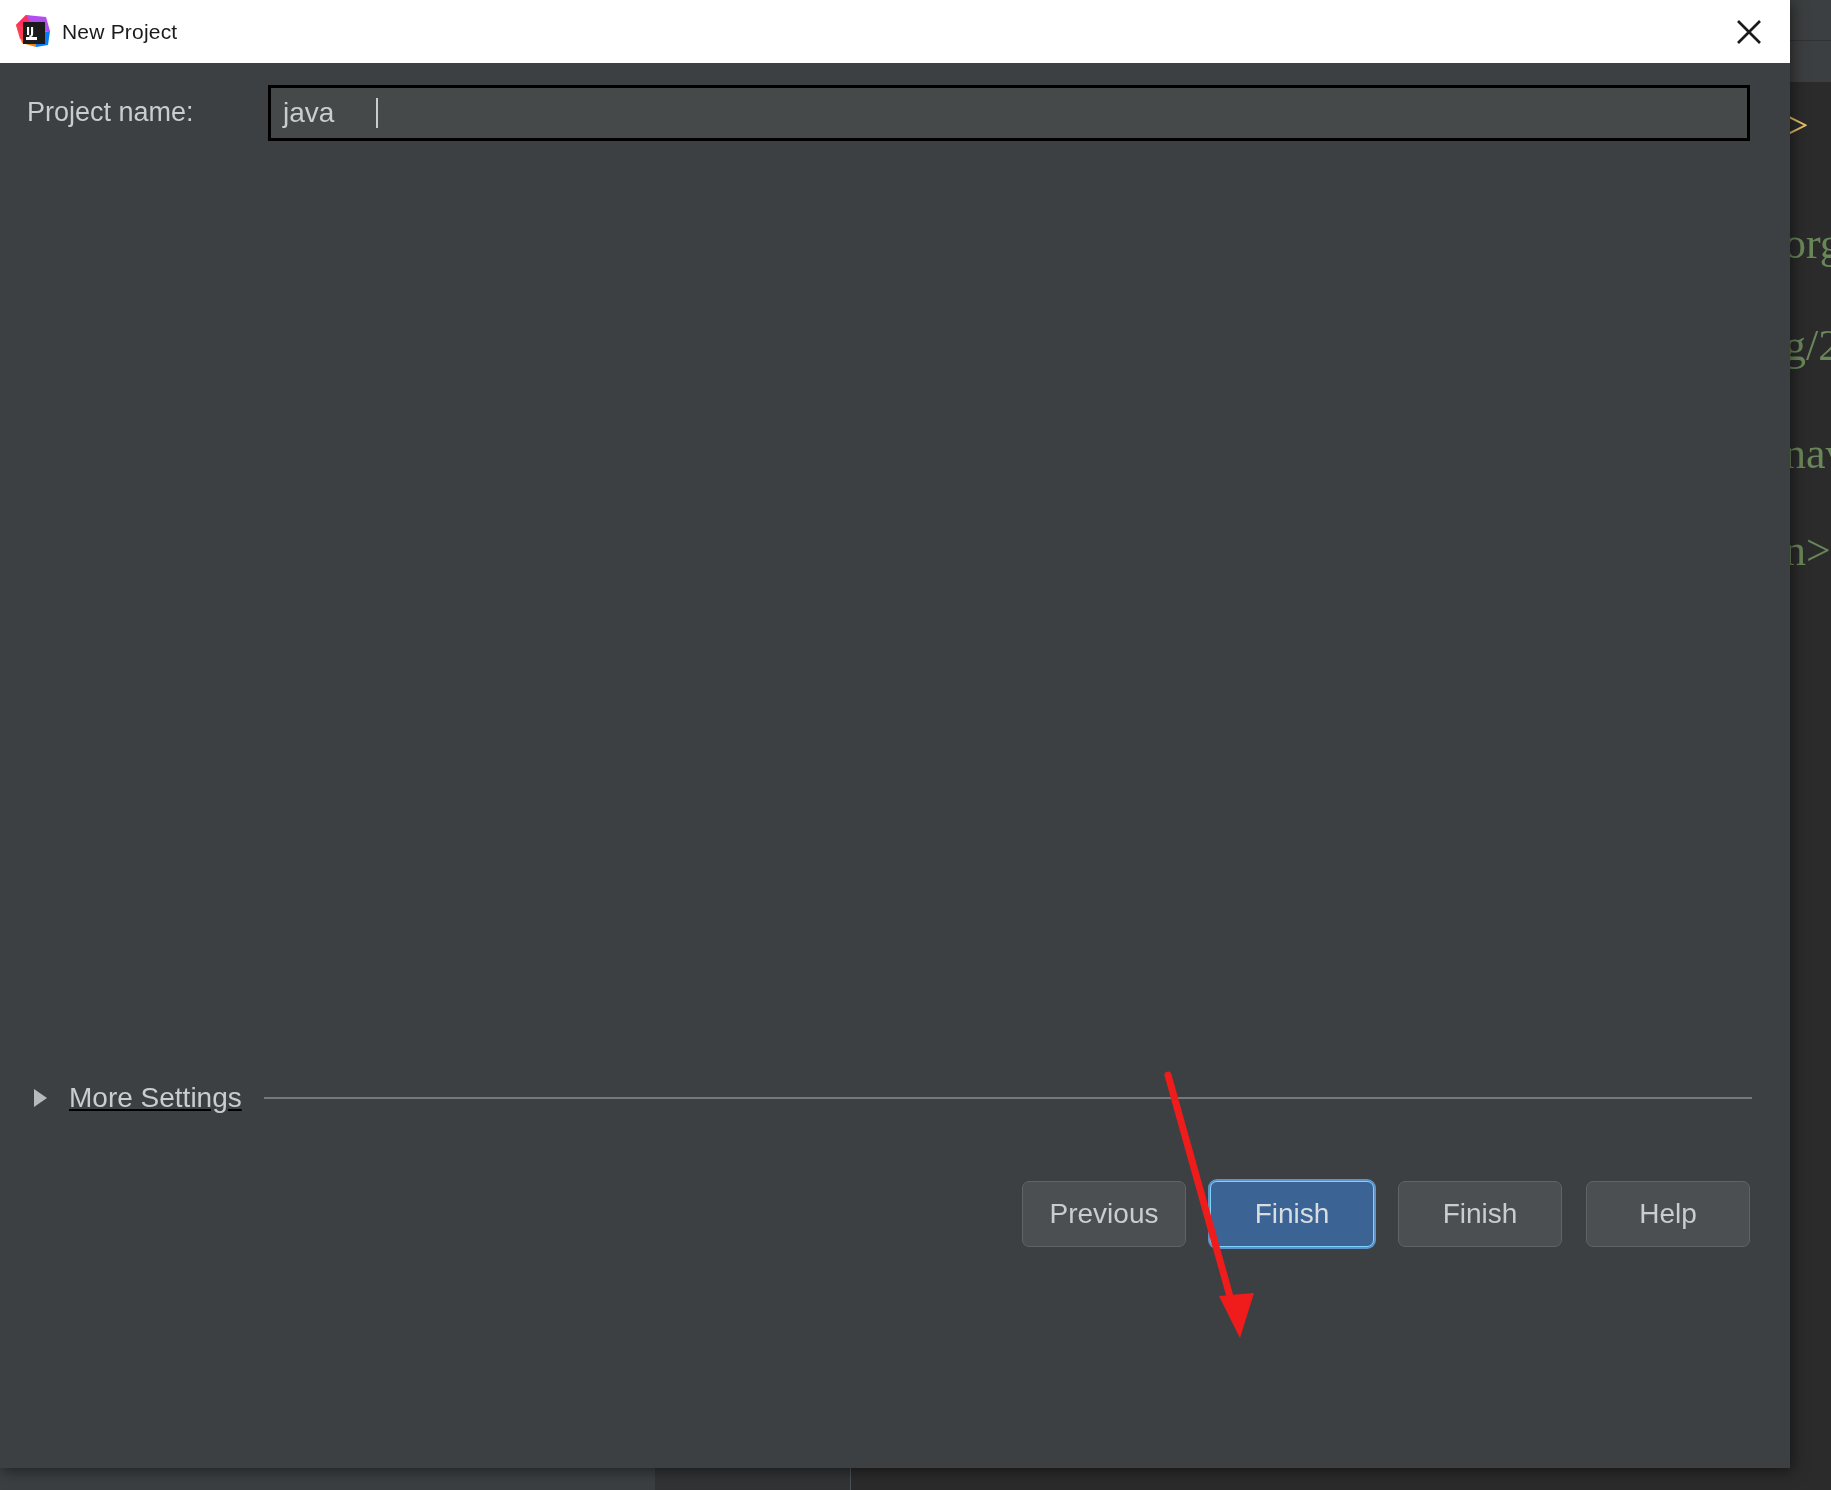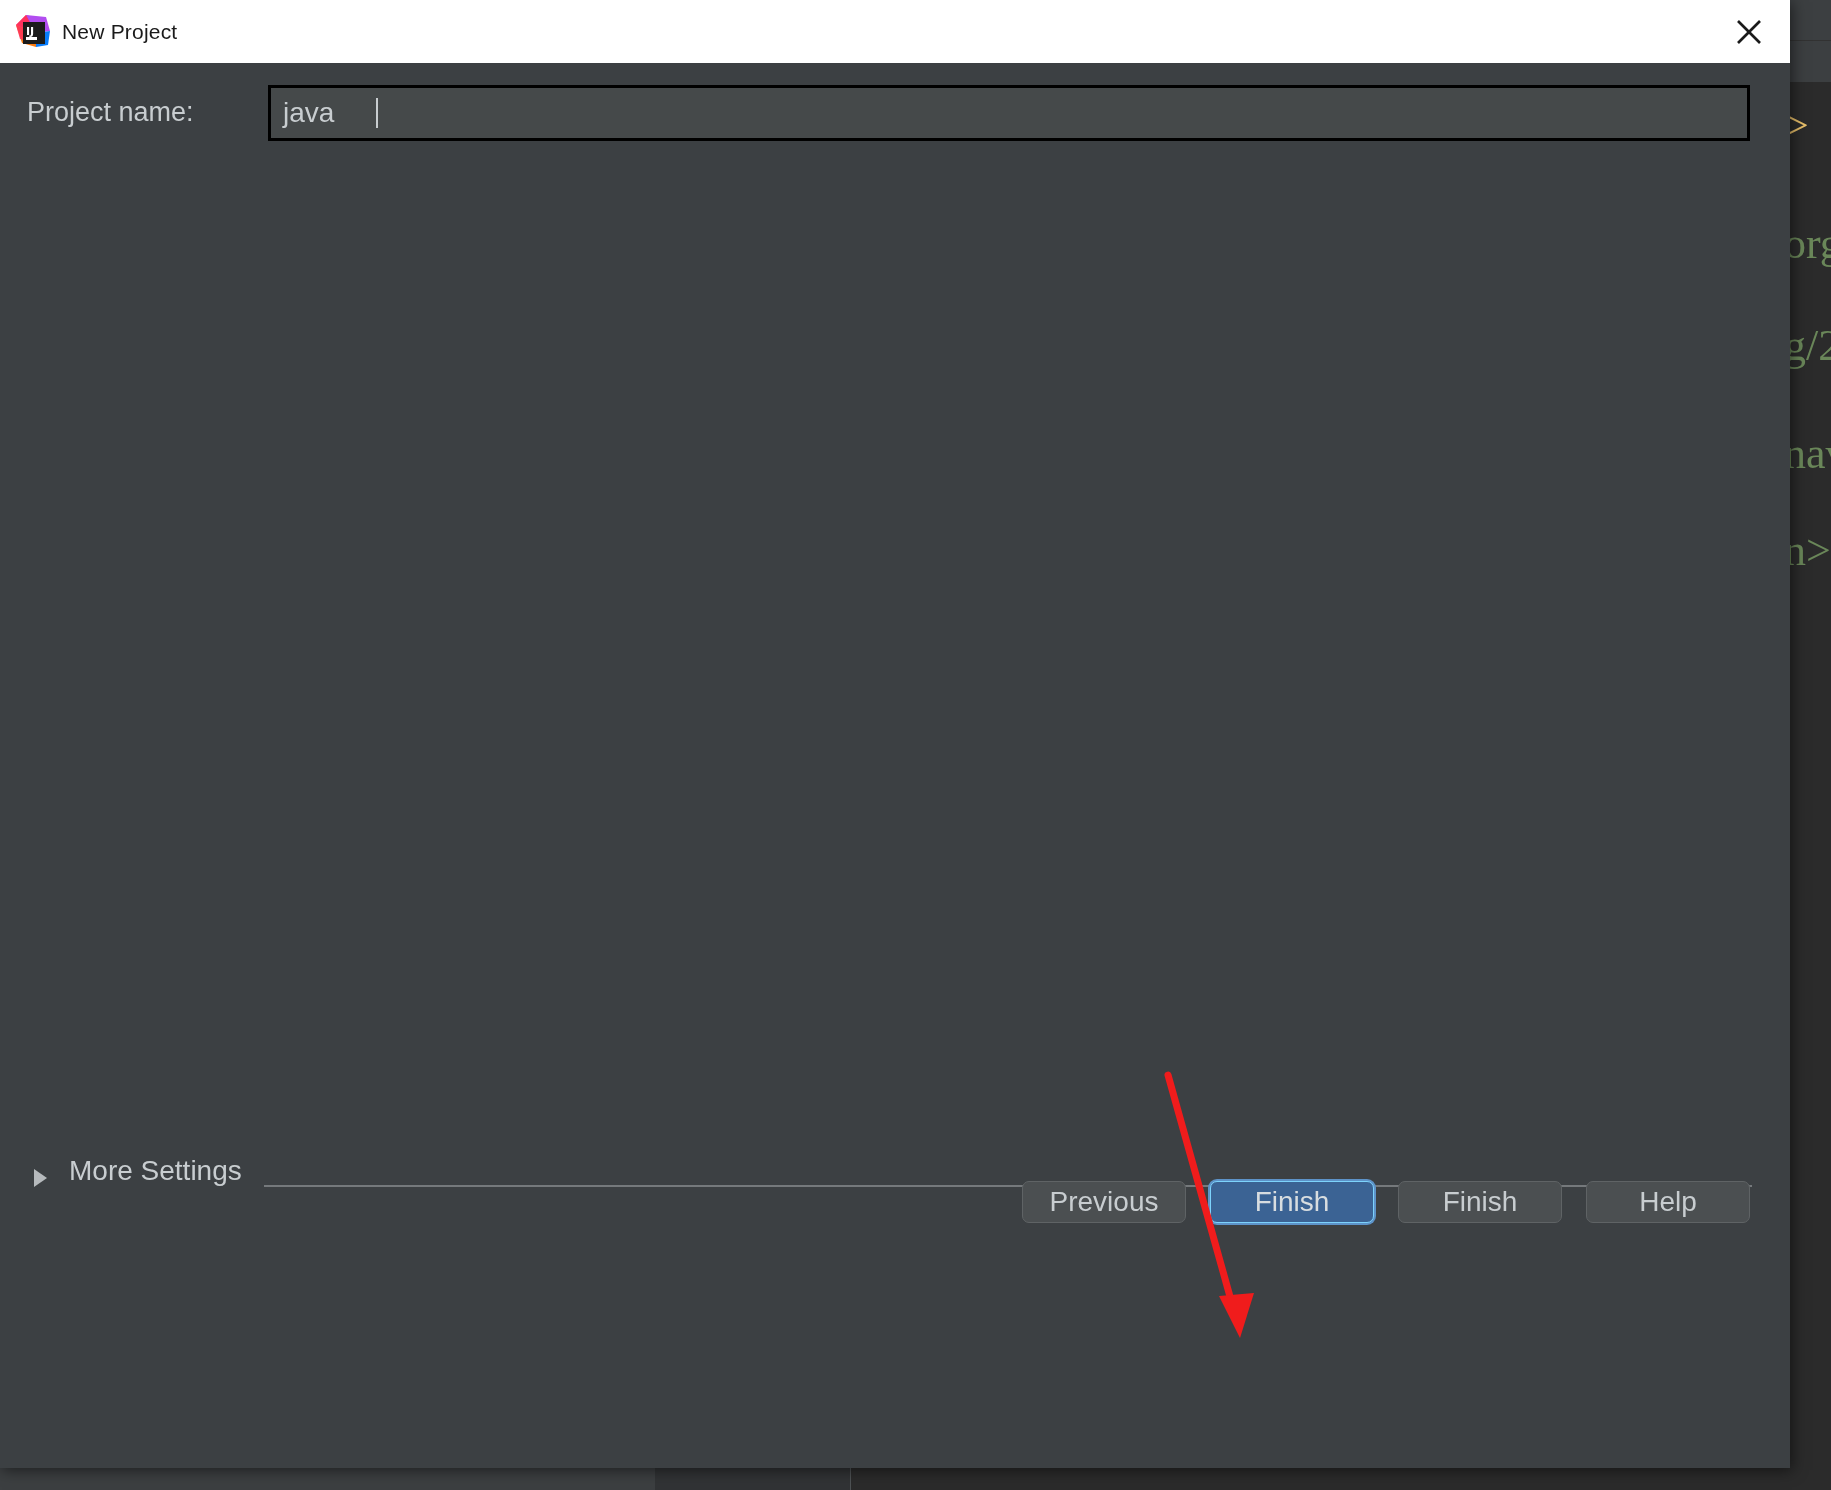--- a/index.html
+++ b/index.html
@@ -231,26 +231,27 @@
     line-height: 0.8;
     padding-bottom: 12px;
     letter-spacing: 2px;
     font-family: "Liberation Sans", sans-serif;
   }
 
   
   #more-settings-row {
     position: absolute;
     left: 0;
-    top: 1078px;
+    top: 1012px;
     width: 100%;
     height: 46px;
     display: flex;
-    align-items: flex-end;
+    align-items: center;
     cursor: pointer;
+    text-decoration: underline;
   }
   #more-settings-triangle {
     margin-left: 34px;
     width: 0;
     height: 0;
     border-left: 13px solid #b6babd;
     border-top: 9px solid transparent;
     border-bottom: 9px solid transparent;
     flex: 0 0 auto;
   }
@@ -271,21 +272,21 @@
 
   
   #button-bar {
     position: absolute;
     right: 40px;
     top: 1118px;
     display: flex;
     gap: 24px;
   }
   .dlg-button {
-    height: 42px;
+    height: 66px;
     min-width: 164px;
     border-radius: 7px;
     border: 1px solid #5f6365;
     background: #4b4f51;
     color: #c8cdd0;
     font-size: 28px;
     font-family: "Liberation Sans", sans-serif;
     display: flex;
     align-items: center;
     justify-content: center;

